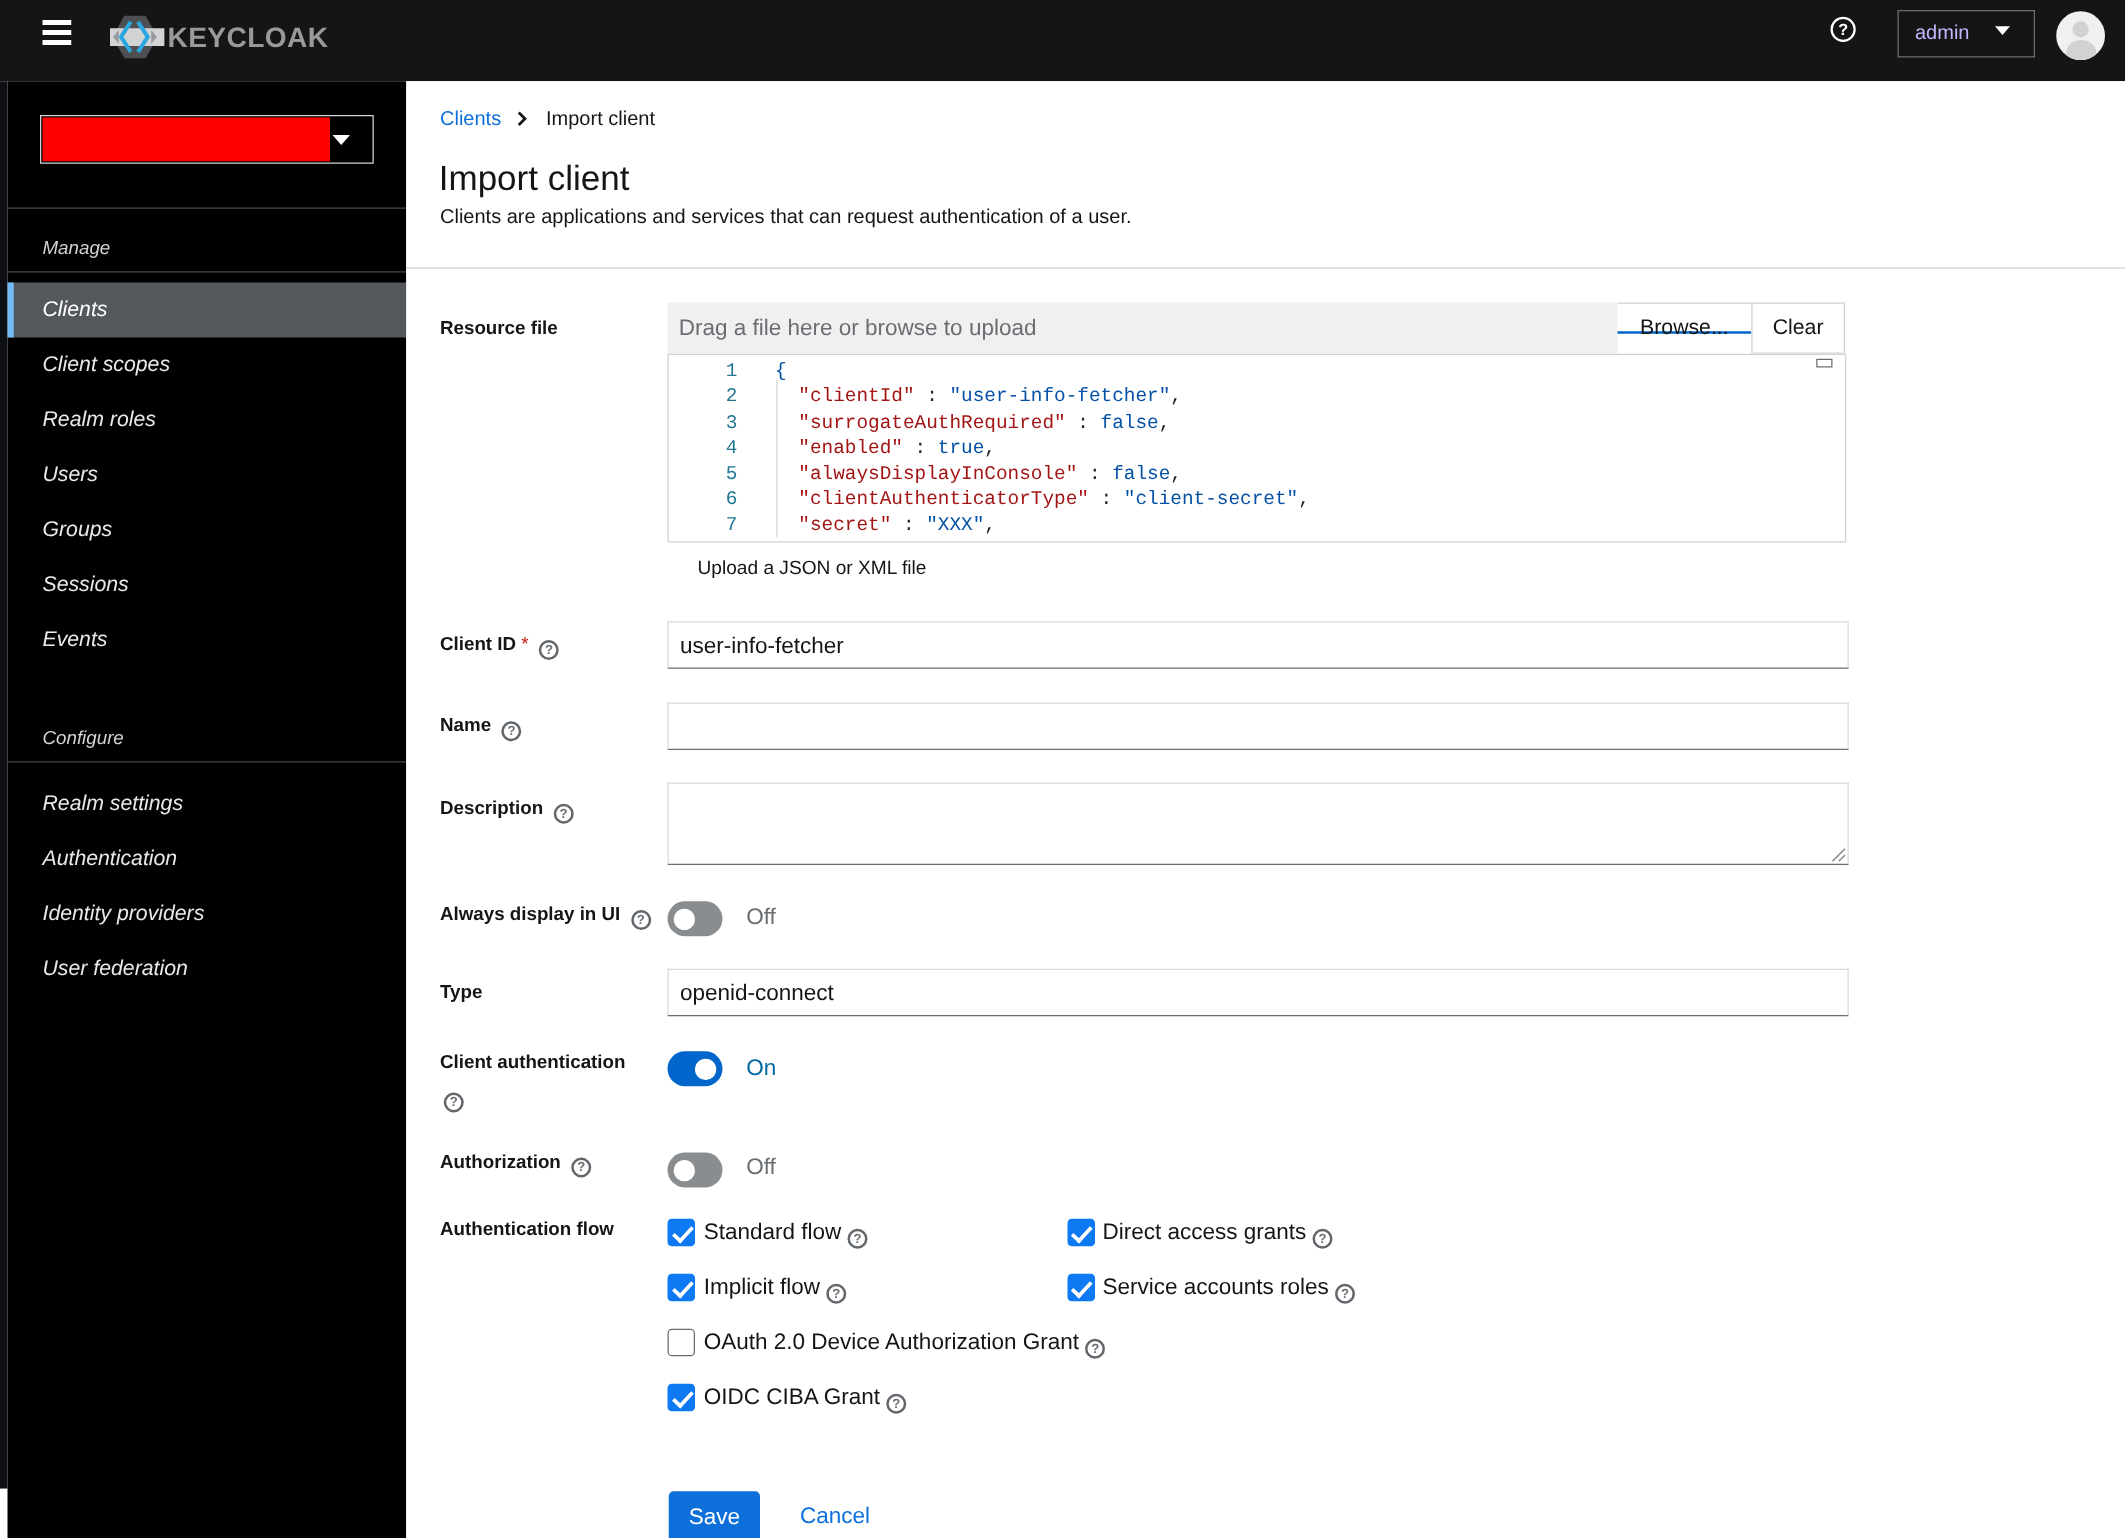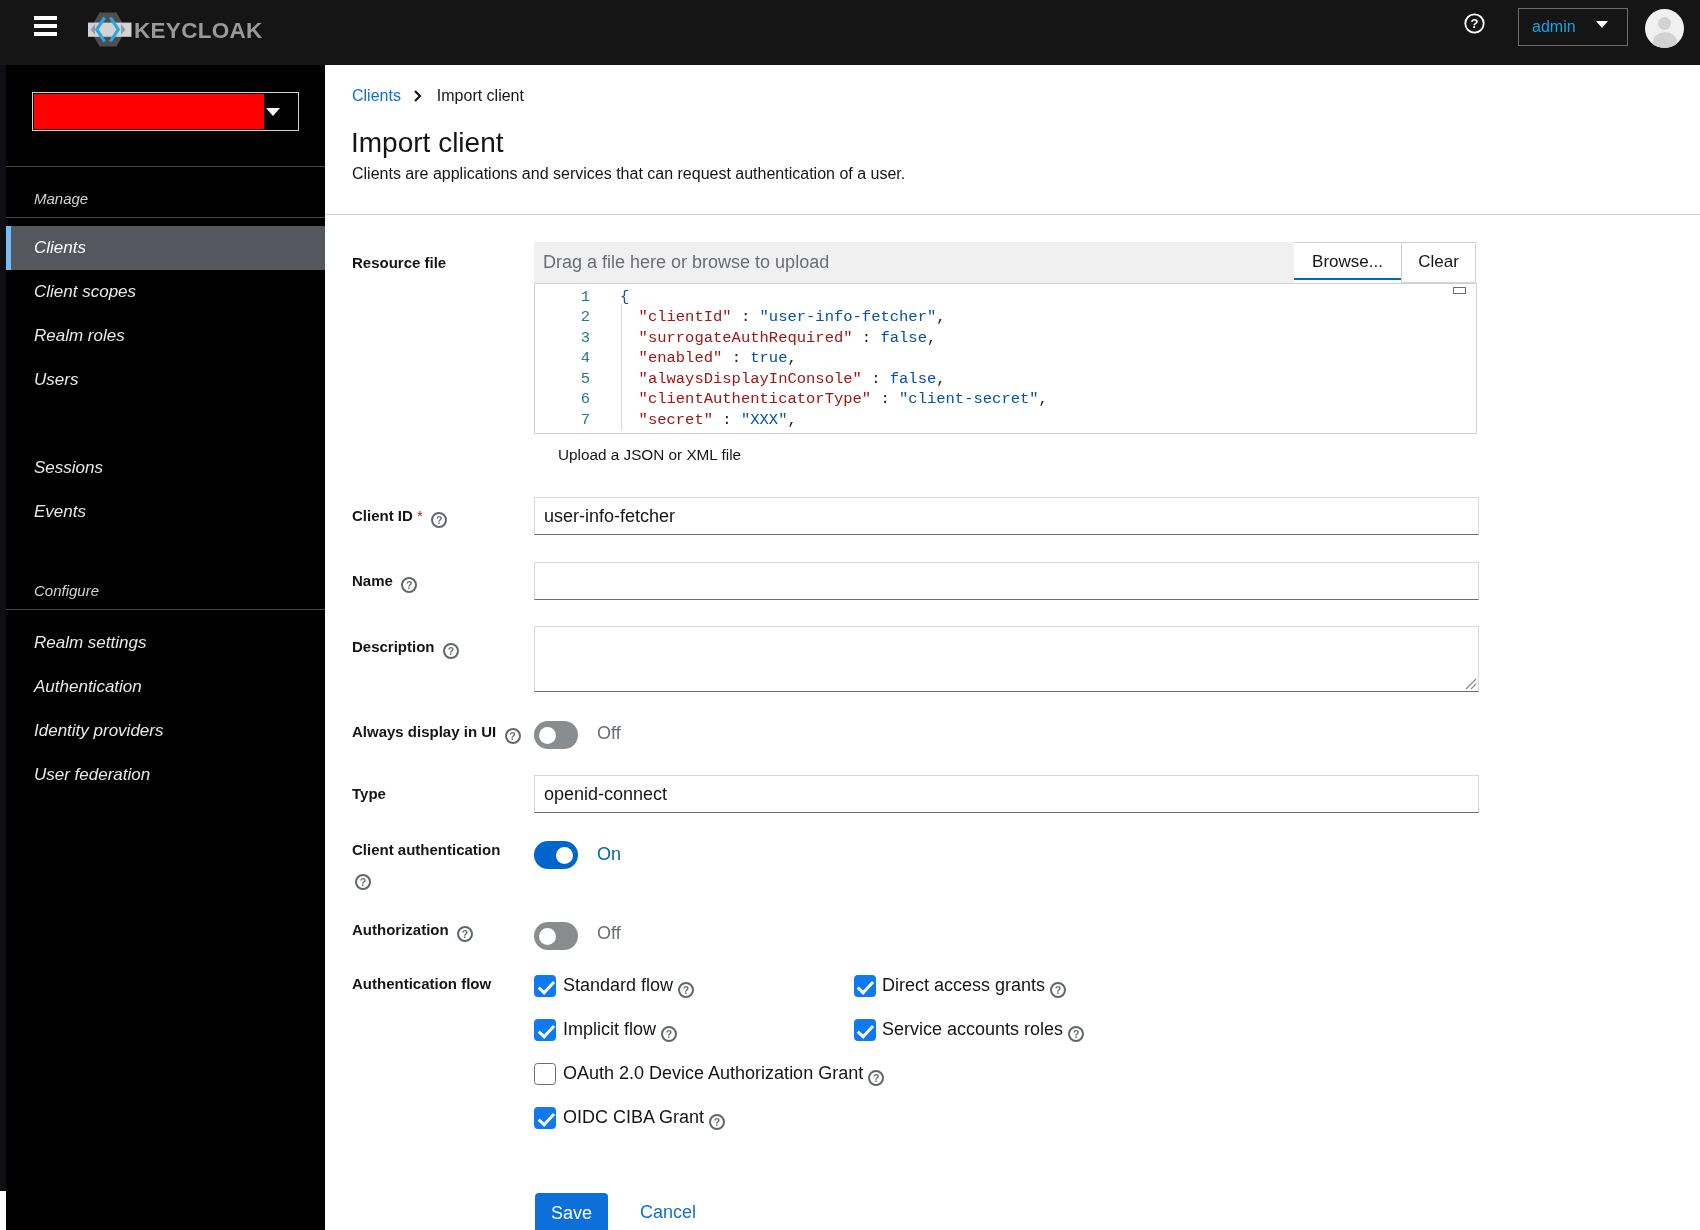--- a/index.html
+++ b/index.html
@@ -57,21 +57,21 @@
     <path d="M22.4 7.5 L30.2 19.5 L22.4 31.5" fill="none" stroke="#2aa7de" stroke-width="3.2"></path>
     <text x="46" y="27.5" font-family="Liberation Sans, sans-serif" font-size="22.5" font-weight="bold" letter-spacing="0.3" fill="#97999b">KEYCLOAK</text>
   </svg>
 
   <svg class="abs" style="left:1464px; top:13px" width="21" height="21" viewBox="0 0 21 21">
     <circle cx="10.5" cy="10.5" r="9.2" fill="none" stroke="#fff" stroke-width="1.8"></circle>
     <text x="10.5" y="15.2" text-anchor="middle" font-family="Liberation Sans, sans-serif" font-size="13" font-weight="bold" fill="#fff">?</text>
   </svg>
 
   <div class="abs" style="left:1518px; top:8px; width:110px; height:38px; border:1px solid #6a6e73;"></div>
-  <div class="abs" style="left:1532px; top:18px; font-size:16px; color:#0ea5e9;">admin</div>
+  <div class="abs" style="left:1532px; top:18px; font-size:16px; color:#c4b5fd;">admin</div>
   <div class="caretw" style="left:1596px; top:21px; border-left-width:6.5px; border-right-width:6.5px; border-top-width:7px;"></div>
 
   <div class="abs" style="left:1645px; top:9px; width:39px; height:39px; border-radius:50%; background:#f0f0f0; overflow:hidden;">
     <div class="abs" style="left:13px; top:8px; width:13px; height:13px; border-radius:50%; background:#d2d2d2;"></div>
     <div class="abs" style="left:7.5px; top:23px; width:24px; height:20px; border-radius:50% 50% 0 0; background:#d2d2d2;"></div>
   </div>
 </div>
 
 <div id="strip"></div>
 <div id="stripw"></div>
@@ -80,20 +80,21 @@
       <div id="realmred"></div>
     <div class="caretw" style="left:233px; top:15px;"></div>
   </div>
   <div class="sdiv" style="top:101px"></div>
   <div class="sect" style="top:124.5px">Manage</div>
   <div class="sdiv" style="top:151.5px"></div>
   <div class="nav cur" style="top:161px">Clients</div>
   <div class="nav" style="top:205px">Client scopes</div>
   <div class="nav" style="top:249px">Realm roles</div>
   <div class="nav" style="top:293px">Users</div>
+  <div class="nav" style="top:337px">Groups</div>
   <div class="nav" style="top:381px">Sessions</div>
   <div class="nav" style="top:425px">Events</div>
   <div class="sect" style="top:517px">Configure</div>
   <div class="sdiv" style="top:543.5px"></div>
   <div class="nav" style="top:556px">Realm settings</div>
   <div class="nav" style="top:600px">Authentication</div>
   <div class="nav" style="top:644px">Identity providers</div>
   <div class="nav" style="top:688px">User federation</div>
 </div>
 
@@ -105,21 +106,21 @@
         <path d="M5 1 L10 6 L5 11" fill="none" stroke="#151515" stroke-width="2.2"></path>
       </svg>
     <span style="margin-left:2px">Import client</span>
   </div>
   <div class="abs" style="left:26px; top:62px; font-size:28px;">Import client</div>
   <div class="abs" style="left:27px; top:100px; font-size:16px;">Clients are applications and services that can request authentication of a user.</div>
   <div class="abs" style="left:0; top:148.5px; width:1375px; height:1px; background:#d2d2d2;"></div>
 
   <div class="lbl" style="top:189px">Resource file</div>
   <div class="abs" style="left:209px; top:177px; width:760px; height:41px; background:#f0f0f0; color:#6a6e73; font-size:18px; line-height:41px; padding-left:9px;">Drag a file here or browse to upload</div>
-  <div class="abs" style="left:969px; top:177px; width:107px; height:38px; background:#fff; border-top:1px solid #d2d2d2; border-bottom:2.5px solid #0066cc; font-size:17px; text-align:center; line-height:38px;">Browse...</div>
+  <div class="abs" style="left:969px; top:177px; width:107px; height:25px; background:#fff; border-top:1px solid #d2d2d2; border-bottom:2.5px solid #0066cc; font-size:17px; text-align:center; line-height:38px;">Browse...</div>
   <div class="abs" style="left:1076px; top:177px; width:75px; height:41px; background:#fff; border:1px solid #d2d2d2; font-size:17px; text-align:center; line-height:38px;">Clear</div>
 
   <div class="abs" style="left:209px; top:218px; width:943px; height:151px; border:1px solid #d2d2d2; background:#fff;">
     <div class="abs" style="left:85.5px; top:20px; width:1px; height:126px; background:#d6d6d6;"></div>
     <div class="abs mono ln" style="top:2.5px; line-height:20.5px;">1<br>2<br>3<br>4<br>5<br>6<br>7</div>
     <div class="abs mono cl" style="top:2.5px; line-height:20.5px;"><span class="v">{</span><br><span class="k">  "clientId"</span><span class="p"> : </span><span class="v">"user-info-fetcher"</span><span class="p">,</span><br><span class="k">  "surrogateAuthRequired"</span><span class="p"> : </span><span class="v">false</span><span class="p">,</span><br><span class="k">  "enabled"</span><span class="p"> : </span><span class="v">true</span><span class="p">,</span><br><span class="k">  "alwaysDisplayInConsole"</span><span class="p"> : </span><span class="v">false</span><span class="p">,</span><br><span class="k">  "clientAuthenticatorType"</span><span class="p"> : </span><span class="v">"client-secret"</span><span class="p">,</span><br><span class="k">  "secret"</span><span class="p"> : </span><span class="v">"XXX"</span><span class="p">,</span></div>
     <div class="abs" style="left:918px; top:2.5px; width:13px; height:7px; border:1.2px solid #6a6e73;"></div>
   </div>
   <div class="abs" style="left:209px; top:381px; font-size:15.3px;margin-left:24px;">Upload a JSON or XML file</div>
 

